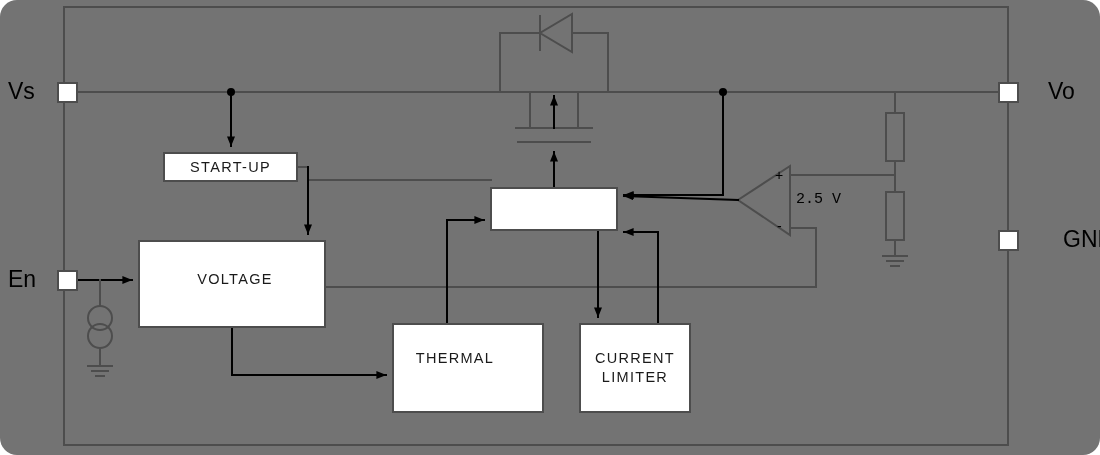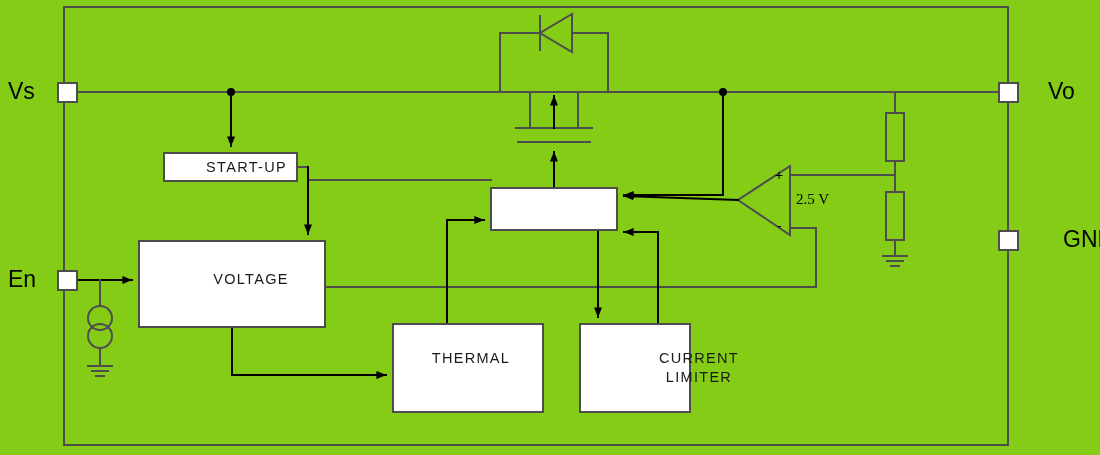--- a/index.html
+++ b/index.html
@@ -1,45 +1,45 @@
 <!DOCTYPE html>
 <html><head>
 <meta charset="utf-8">
 <style>
   html,body{margin:0;padding:0;background:#ffffff;}
   #stage{
     position:relative;
     width:1100px;height:455px;
-    background:#84cc16;
+    background:#737373;
     font-family:"Liberation Sans", sans-serif;
     overflow:hidden;
+    border-radius:17px;
   }
   #diagram{position:absolute;left:0;top:0;width:1100px;height:455px;}
   .pinlabel{
     position:absolute;
     font-family:"Liberation Sans", sans-serif;
     font-size:23px;
     color:#000;
     white-space:nowrap;
     line-height:1;
   }
   .blocklabel{
     position:absolute;
     font-family:"Liberation Sans", sans-serif;
     font-size:14.5px;
     letter-spacing:1.3px;
     color:#1a1a1a;
     text-align:center;
     white-space:nowrap;
     line-height:19px;
-    margin-left:16px;
   }
   .amplabel{
     position:absolute;
-    font-family:Liberation Serif, serif;
+    font-family:Liberation Mono, monospace;
     font-size:15px;
     color:#000;
     white-space:nowrap;
     line-height:1;
   }
   .signlabel{
     position:absolute;
     font-family:"Liberation Sans", sans-serif;
     font-size:14px;
     color:#000;
@@ -159,21 +159,21 @@
 
   <div class="blocklabel" style="left:139px; top:270px; width:192px;">
     <div>VOLTAGE</div>
   </div>
 
 
   <div class="blocklabel" style="left:393px; top:349px; width:124px;">
     <div>THERMAL</div>
   </div>
 
-  <div class="blocklabel" style="left:580px; top:349px; width:110px;padding-left:48px;">
+  <div class="blocklabel" style="left:580px; top:349px; width:110px;">
     <div>CURRENT</div>
     <div>LIMITER</div>
   </div>
 
   <div class="signlabel" style="left:775px; top:168px;">+</div>
   <div class="signlabel" style="left:777px; top:219px;">-</div>
   <div class="amplabel" style="left:796px; top:192px;">2.5 V</div>
 
 </div>
 

